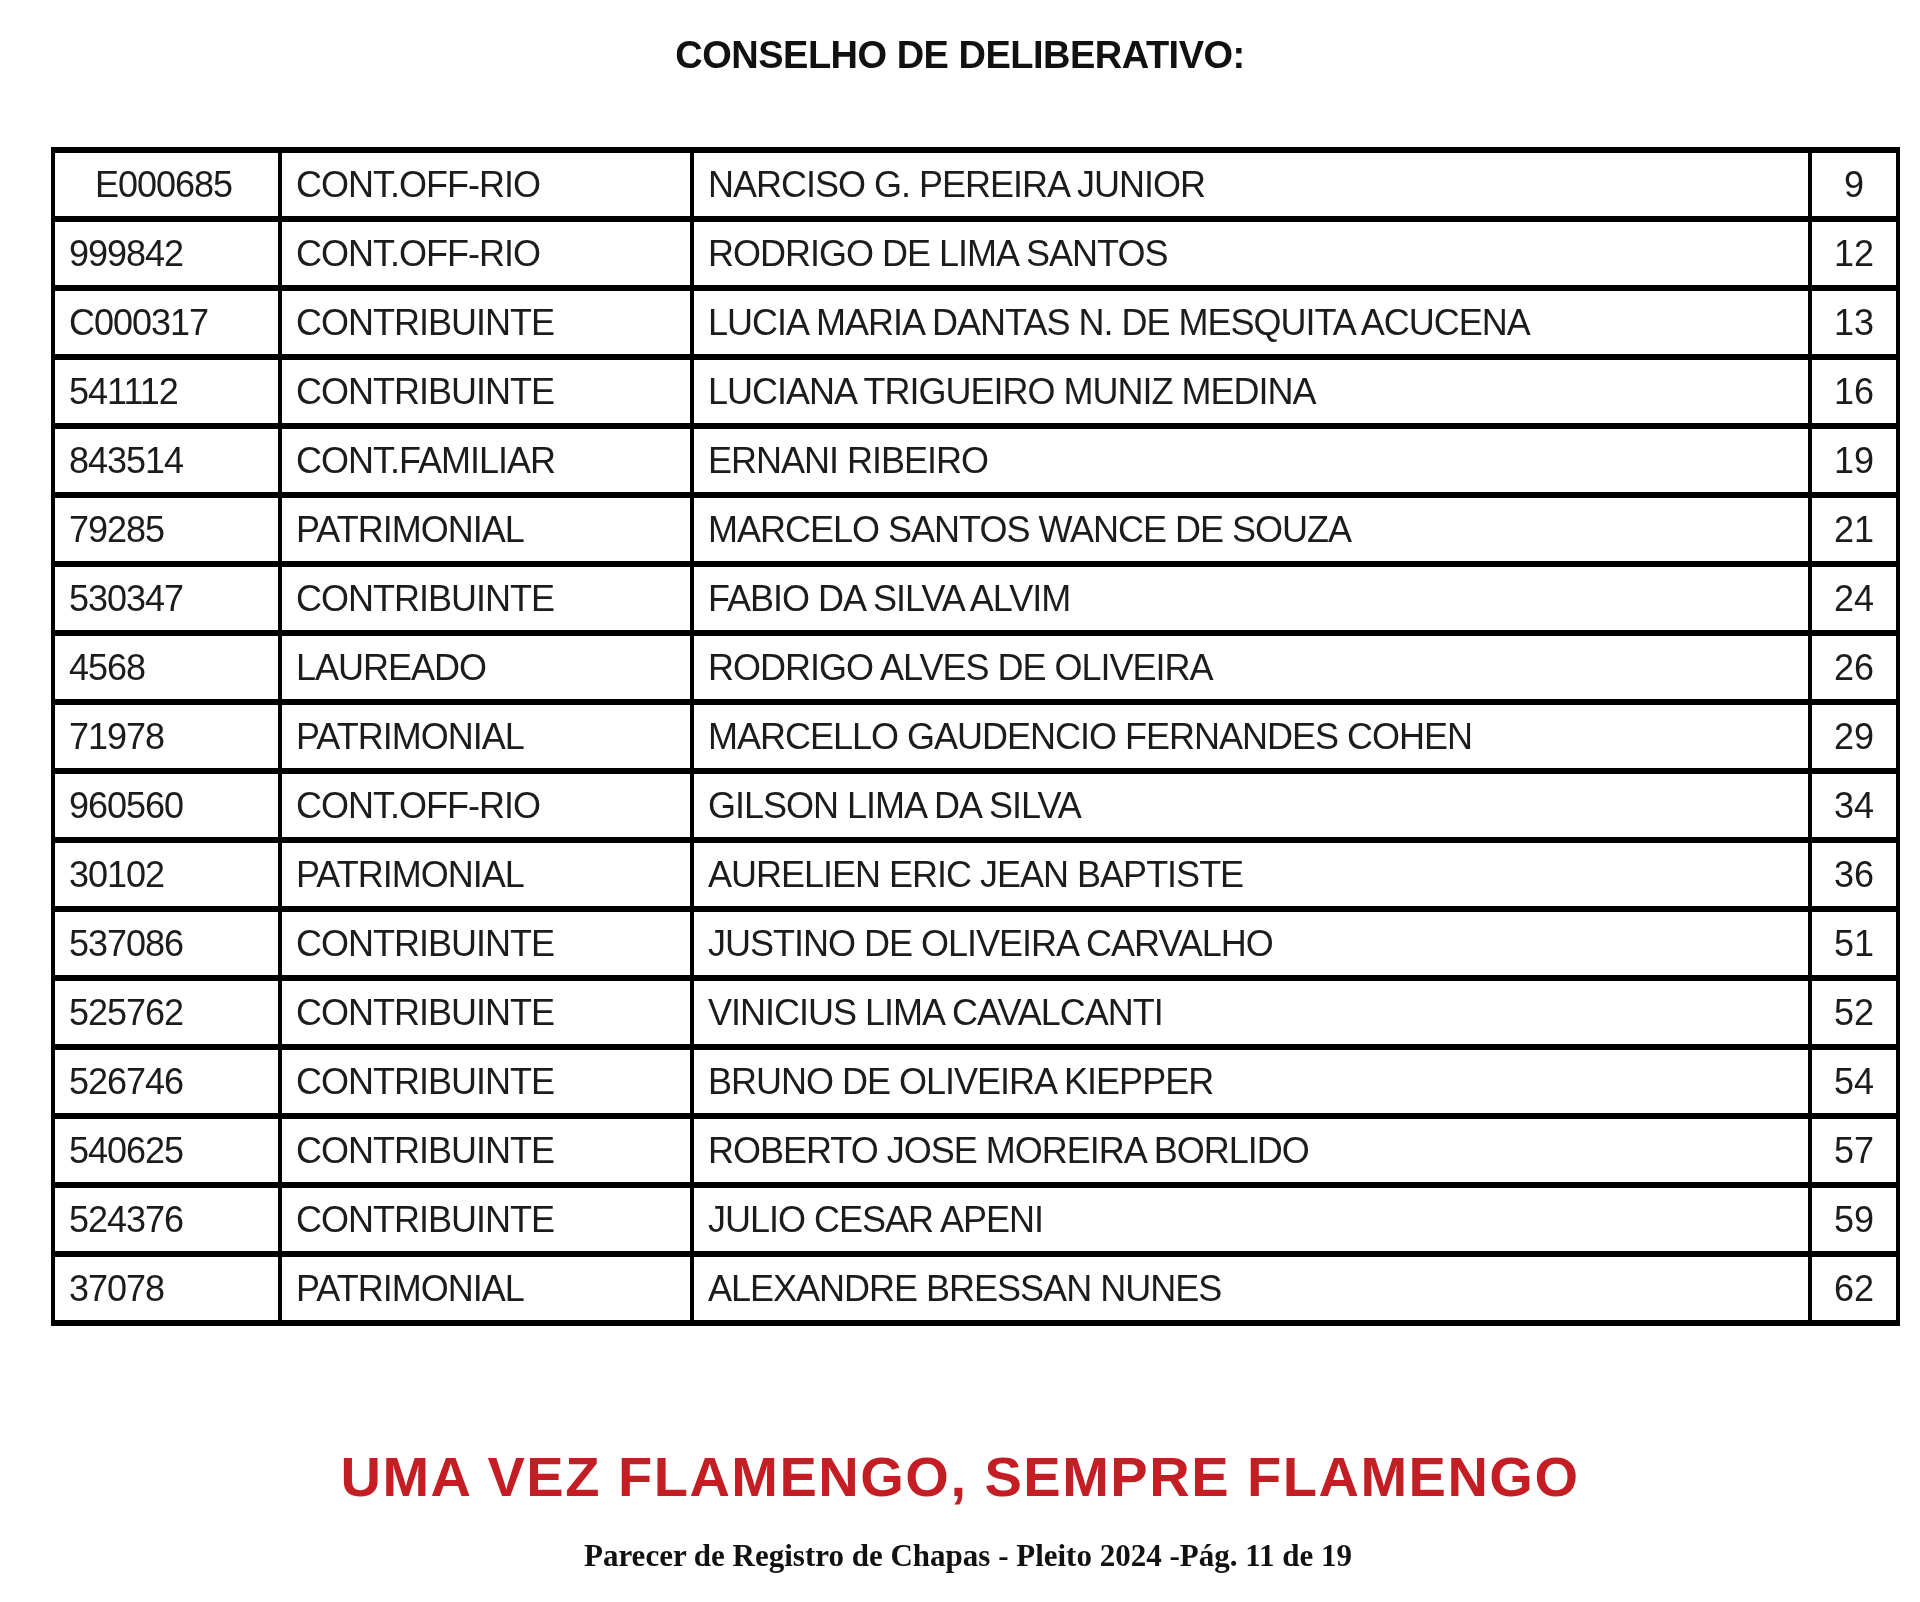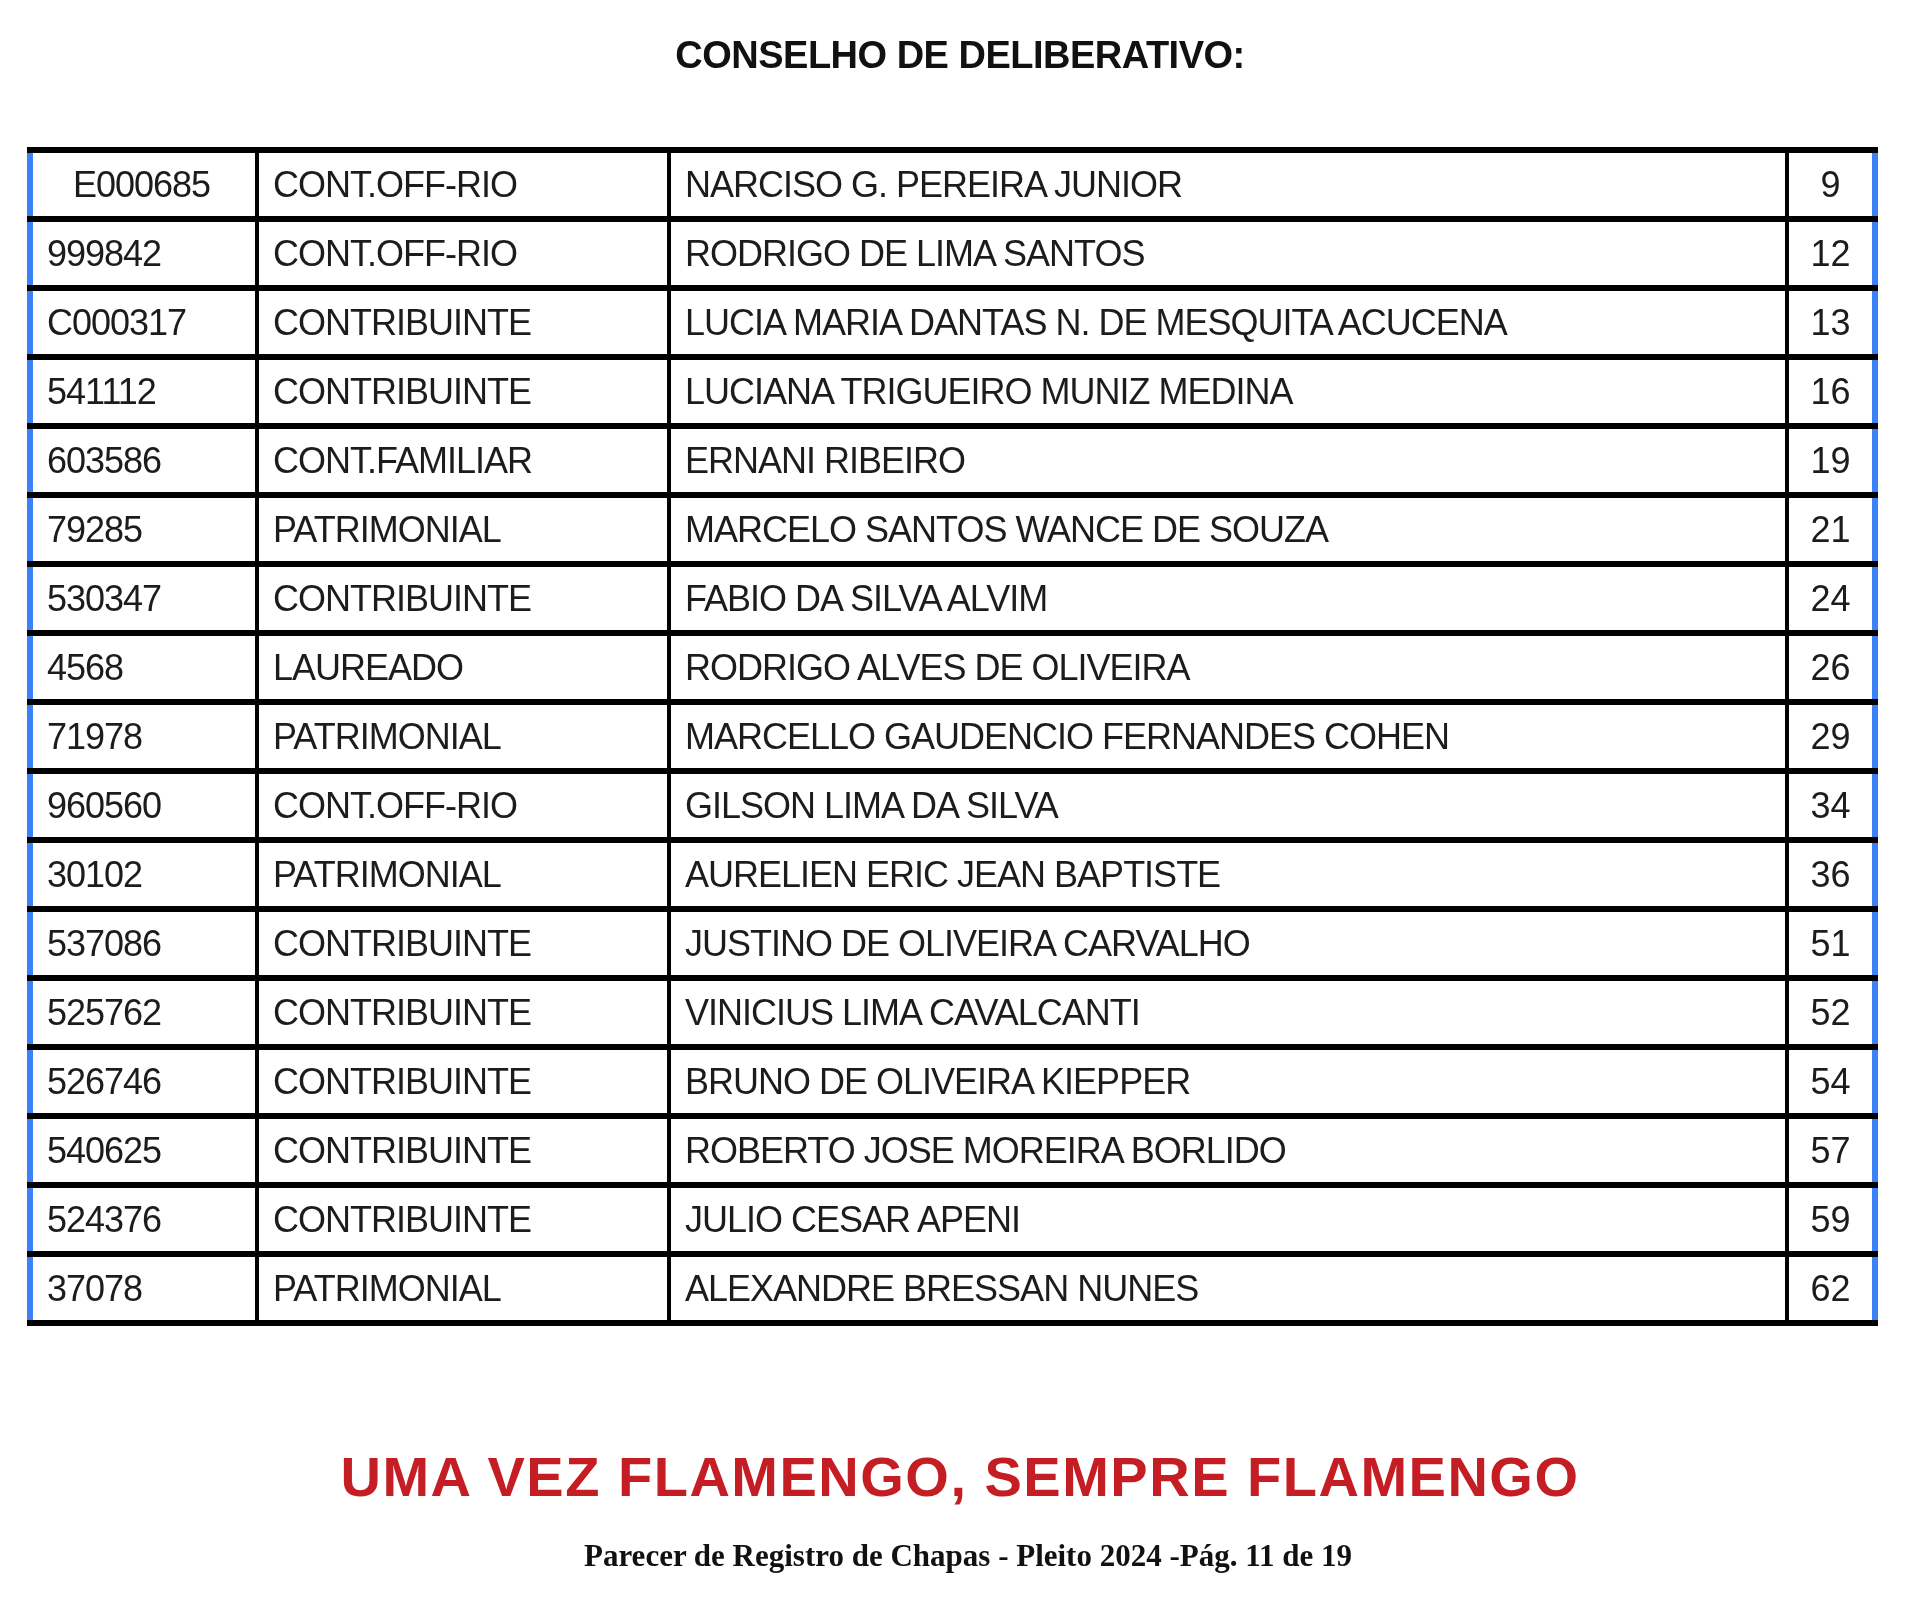--- a/index.html
+++ b/index.html
@@ -25,25 +25,25 @@
     margin: 0;
     text-align: center;
     font-size: 38px;
     font-weight: bold;
     letter-spacing: -0.5px;
     color: #111111;
   }
   table.members {
     position: absolute;
     top: 147px;
-    left: 27px;
+    left: 51px;
     width: 1845px;
     border-collapse: collapse;
     table-layout: fixed;
-    border: 6px solid #3b82f6;
+    border: 2px solid #3b82f6;
   }
   table.members td {
     border: 4px solid #000000;
     border-top-width: 6px;
     border-bottom-width: 6px;
     height: 63px;
     vertical-align: middle;
     font-size: 36px;
     letter-spacing: -1px;
     padding: 0 6px 0 14px;
@@ -117,21 +117,21 @@
           <td class="col-2">LUCIA MARIA DANTAS N. DE MESQUITA ACUCENA</td>
           <td class="col-3">13</td>
         </tr>
         <tr>
           <td class="col-0">541112</td>
           <td class="col-1">CONTRIBUINTE</td>
           <td class="col-2">LUCIANA TRIGUEIRO MUNIZ MEDINA</td>
           <td class="col-3">16</td>
         </tr>
         <tr>
-          <td class="col-0">603586</td>
+          <td class="col-0">843514</td>
           <td class="col-1">CONT.FAMILIAR</td>
           <td class="col-2">ERNANI RIBEIRO</td>
           <td class="col-3">19</td>
         </tr>
         <tr>
           <td class="col-0">79285</td>
           <td class="col-1">PATRIMONIAL</td>
           <td class="col-2">MARCELO SANTOS WANCE DE SOUZA</td>
           <td class="col-3">21</td>
         </tr>

